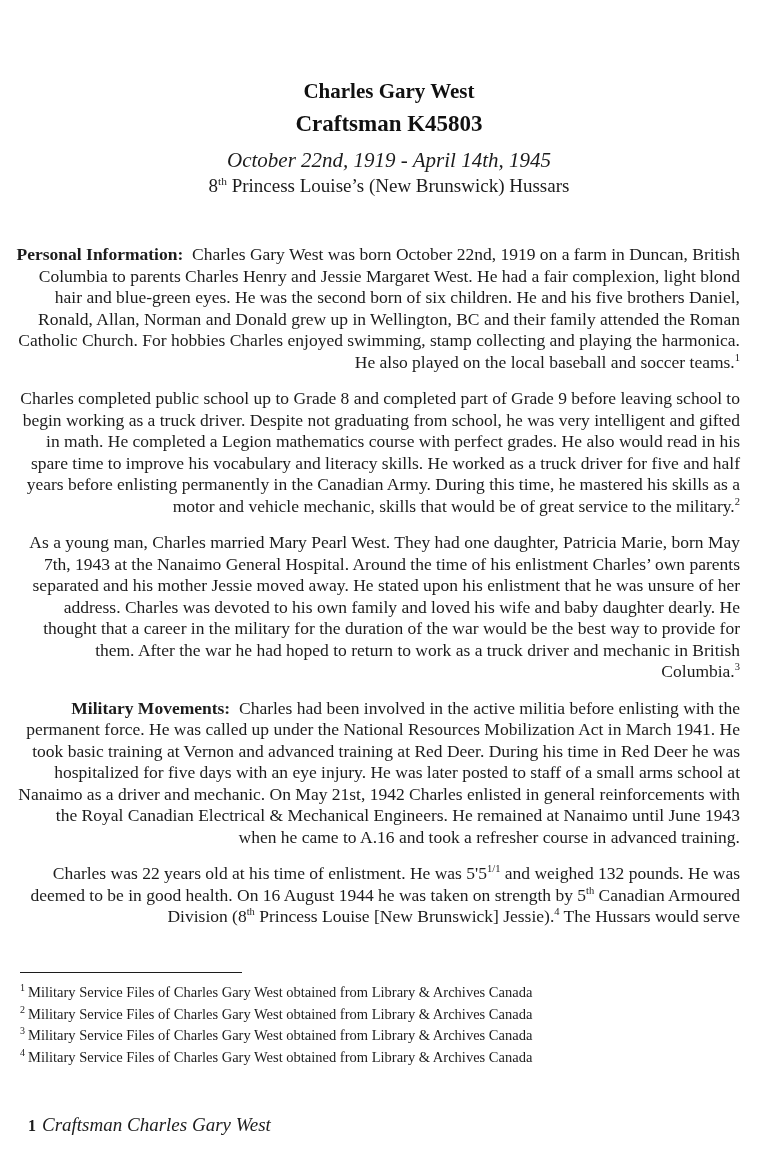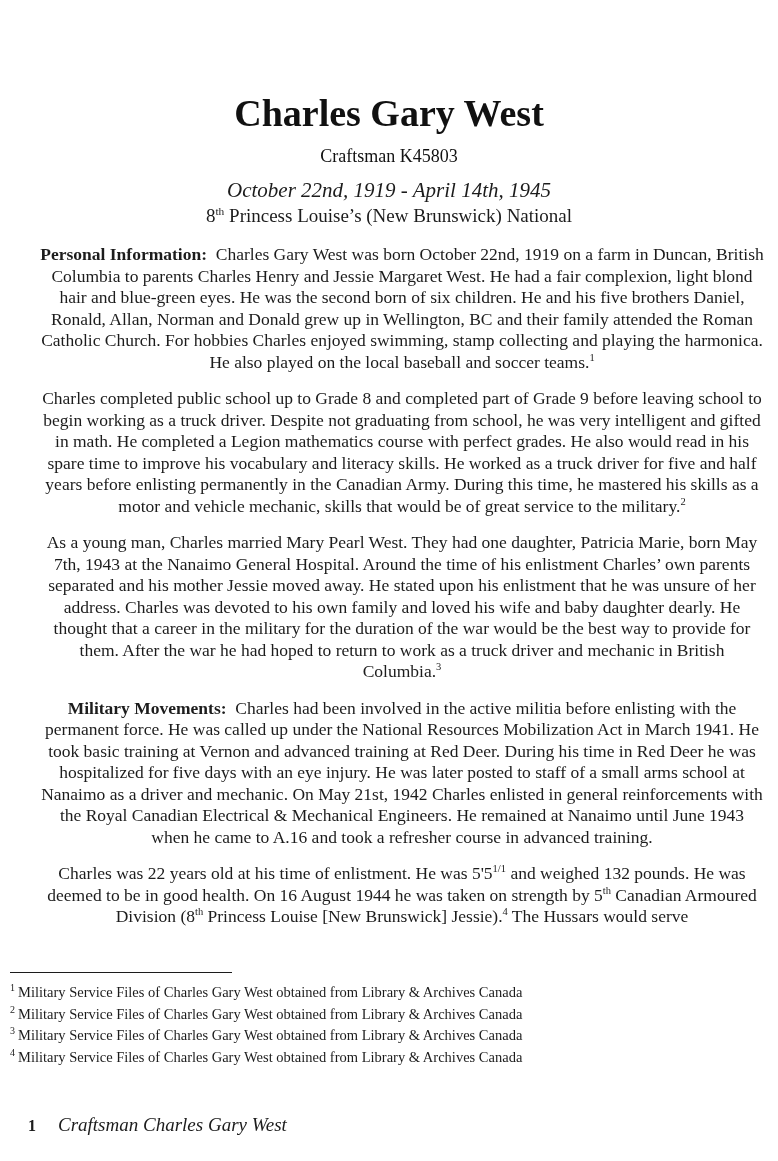--- a/index.html
+++ b/index.html
@@ -23,75 +23,75 @@
 
   
   .doc-header {
     position: absolute;
     top: 80px;
     left: 0;
     width: 778px;
     text-align: center;
   }
   .doc-title {
-    margin: 12px;
-    font-size: 38px;
+    margin: 0;
+    font-size: 21px;
     font-weight: bold;
     line-height: 1.12;
     color: #111111;
   }
   .doc-subtitle {
     margin: 7px 0 0 0;
-    font-size: 18px;
-    font-weight: normal;
+    font-size: 23px;
+    font-weight: bold;
     line-height: 1.1;
     color: #111111;
   }
   .doc-dates {
     margin-top: 12px;
     font-size: 21px;
     font-style: italic;
     line-height: 1.15;
   }
   .doc-unit {
     margin-top: 3px;
     font-size: 19px;
     line-height: 22px;
   }
 
   
   .doc-body {
     position: absolute;
     top: 244px;
-    left: 40px;
+    left: 16px;
     width: 724px;
     font-size: 17.5px;
     line-height: 21.5px;
-    text-align: center;
+    text-align: right;
   }
   .doc-body p {
     margin: 0 0 15px 0;
   }
   .doc-body p:last-child {
     margin-bottom: 0;
   }
   .doc-body b {
     font-weight: bold;
   }
   sup {
     font-size: 60%;
     line-height: 0;
     vertical-align: super;
   }
 
   
   .footnotes {
     position: absolute;
     top: 972px;
-    left: 10px;
+    left: 20px;
     width: 724px;
     font-size: 14.5px;
     line-height: 21.6px;
   }
   .footnote-rule {
     width: 222px;
     border: 0;
     border-top: 1px solid #1c1c1c;
     margin: 0 0 9px 0;
   }
@@ -108,33 +108,33 @@
     font-size: 19px;
     white-space: nowrap;
   }
   .page-footer .num {
     font-weight: bold;
     font-style: normal;
     font-size: 16px;
   }
   .page-footer .ftitle {
     font-style: italic;
-    margin-left: 22px;
+    margin-left: 6px;
   }
 </style>
 </head>
 <body>
 
 <div class="page">
 
   <header class="doc-header">
     <h1 class="doc-title">Charles Gary West</h1>
     <h2 class="doc-subtitle">Craftsman K45803</h2>
     <div class="doc-dates">October 22nd, 1919 - April 14th, 1945</div>
-    <div class="doc-unit"><span>8</span><sup>th</sup><span> Princess Louise’s (New Brunswick) National</span></div>
+    <div class="doc-unit"><span>8</span><sup>th</sup><span> Princess Louise’s (New Brunswick) Hussars</span></div>
   </header>
 
   <main class="doc-body">
     <p><b>Personal Information:</b><span>&nbsp; Charles Gary West was born October 22nd, 1919 on a farm in Duncan, British Columbia to parents Charles Henry and Jessie Margaret West. He had a fair complexion, light blond hair and blue-green eyes. He was the second born of six children. He and his five brothers Daniel, Ronald, Allan, Norman and Donald grew up in Wellington, BC and their family attended the Roman Catholic Church. For hobbies Charles enjoyed swimming, stamp collecting and playing the harmonica. He also played on the local baseball and soccer teams.</span><sup>1</sup></p>
     <p><span>Charles completed public school up to Grade 8 and completed part of Grade 9 before leaving school to begin working as a truck driver. Despite not graduating from school, he was very intelligent and gifted in math. He completed a Legion mathematics course with perfect grades. He also would read in his spare time to improve his vocabulary and literacy skills. He worked as a truck driver for five and half years before enlisting permanently in the Canadian Army. During this time, he mastered his skills as a motor and vehicle mechanic, skills that would be of great service to the military.</span><sup>2</sup></p>
     <p><span>As a young man, Charles married Mary Pearl West. They had one daughter, Patricia Marie, born May 7th, 1943 at the Nanaimo General Hospital. Around the time of his enlistment Charles’ own parents separated and his mother Jessie moved away. He stated upon his enlistment that he was unsure of her address. Charles was devoted to his own family and loved his wife and baby daughter dearly. He thought that a career in the military for the duration of the war would be the best way to provide for them. After the war he had hoped to return to work as a truck driver and mechanic in British Columbia.</span><sup>3</sup></p>
     <p><b>Military Movements:</b><span>&nbsp; Charles had been involved in the active militia before enlisting with the permanent force. He was called up under the National Resources Mobilization Act in March 1941. He took basic training at Vernon and advanced training at Red Deer. During his time in Red Deer he was hospitalized for five days with an eye injury. He was later posted to staff of a small arms school at Nanaimo as a driver and mechanic. On May 21st, 1942 Charles enlisted in general reinforcements with the Royal Canadian Electrical &amp; Mechanical Engineers. He remained at Nanaimo until June 1943 when he came to A.16 and took a refresher course in advanced training.</span></p>
     <p><span>Charles was 22 years old at his time of enlistment. He was 5'5</span><sup>1/1</sup><span> and weighed 132 pounds. He was deemed to be in good health. On 16 August 1944 he was taken on strength by 5</span><sup>th</sup><span> Canadian Armoured Division (8</span><sup>th</sup><span> Princess Louise [New Brunswick] Jessie).</span><sup>4</sup><span> The Hussars would serve</span></p>
   </main>
 

